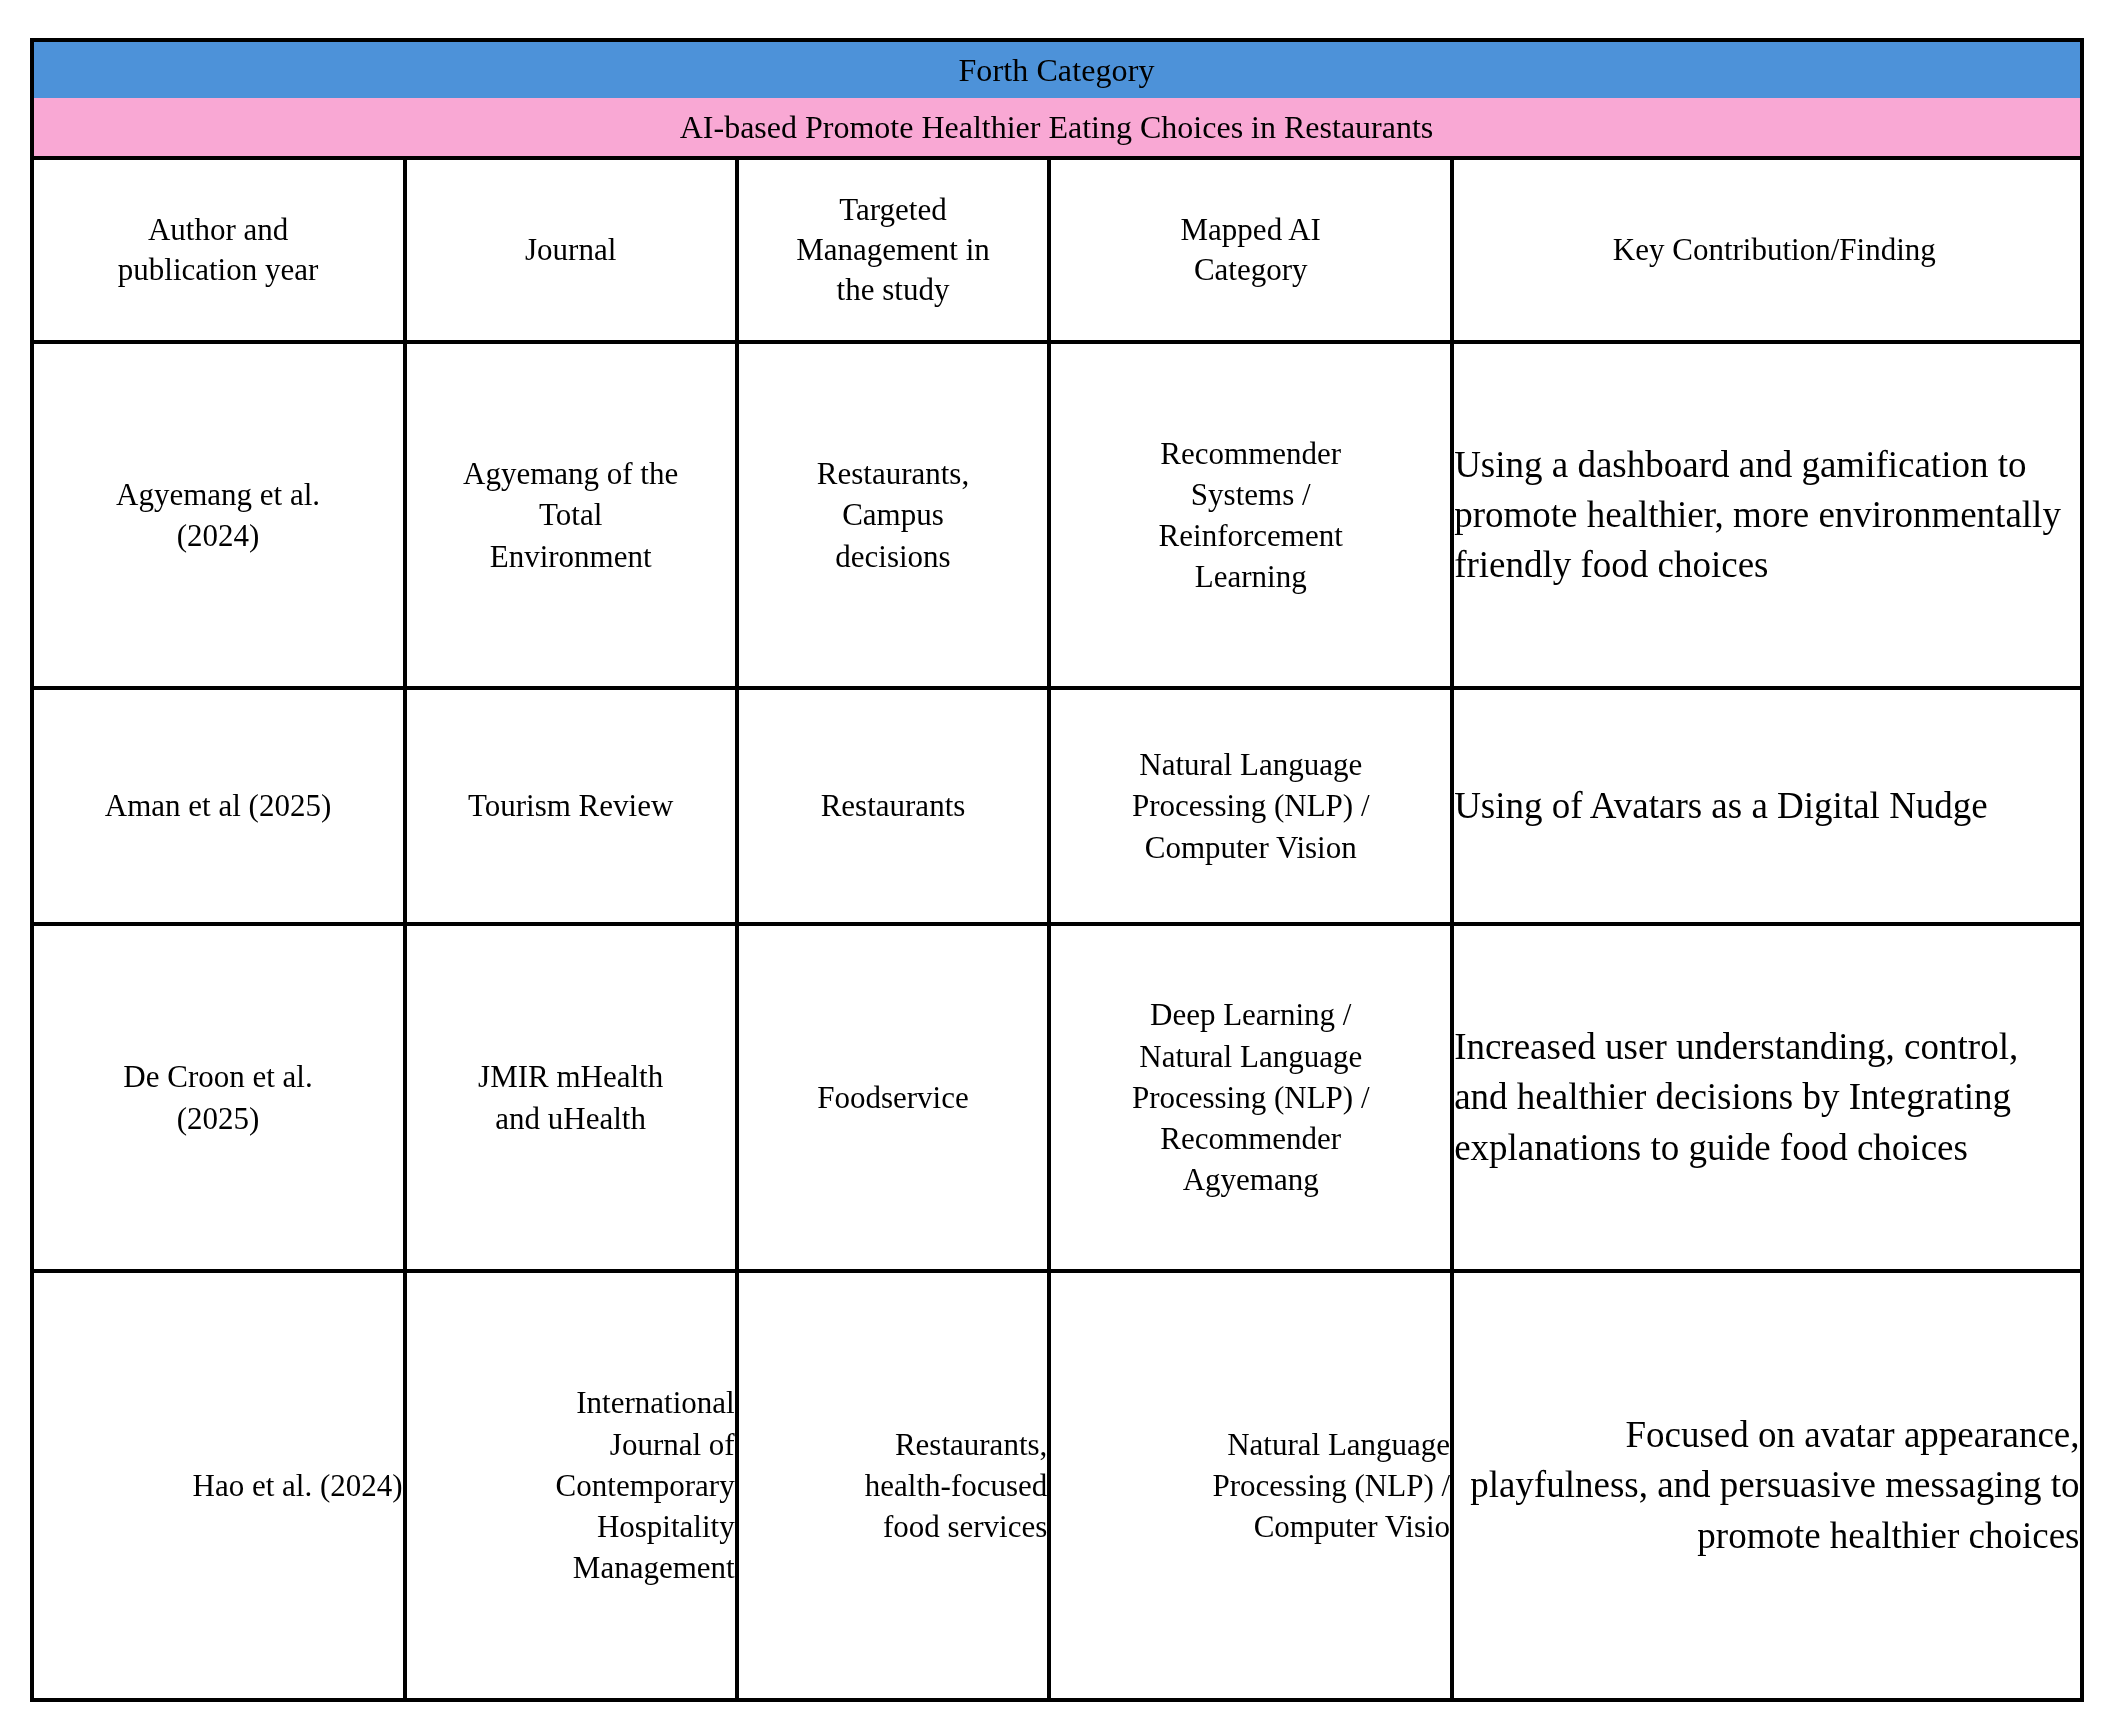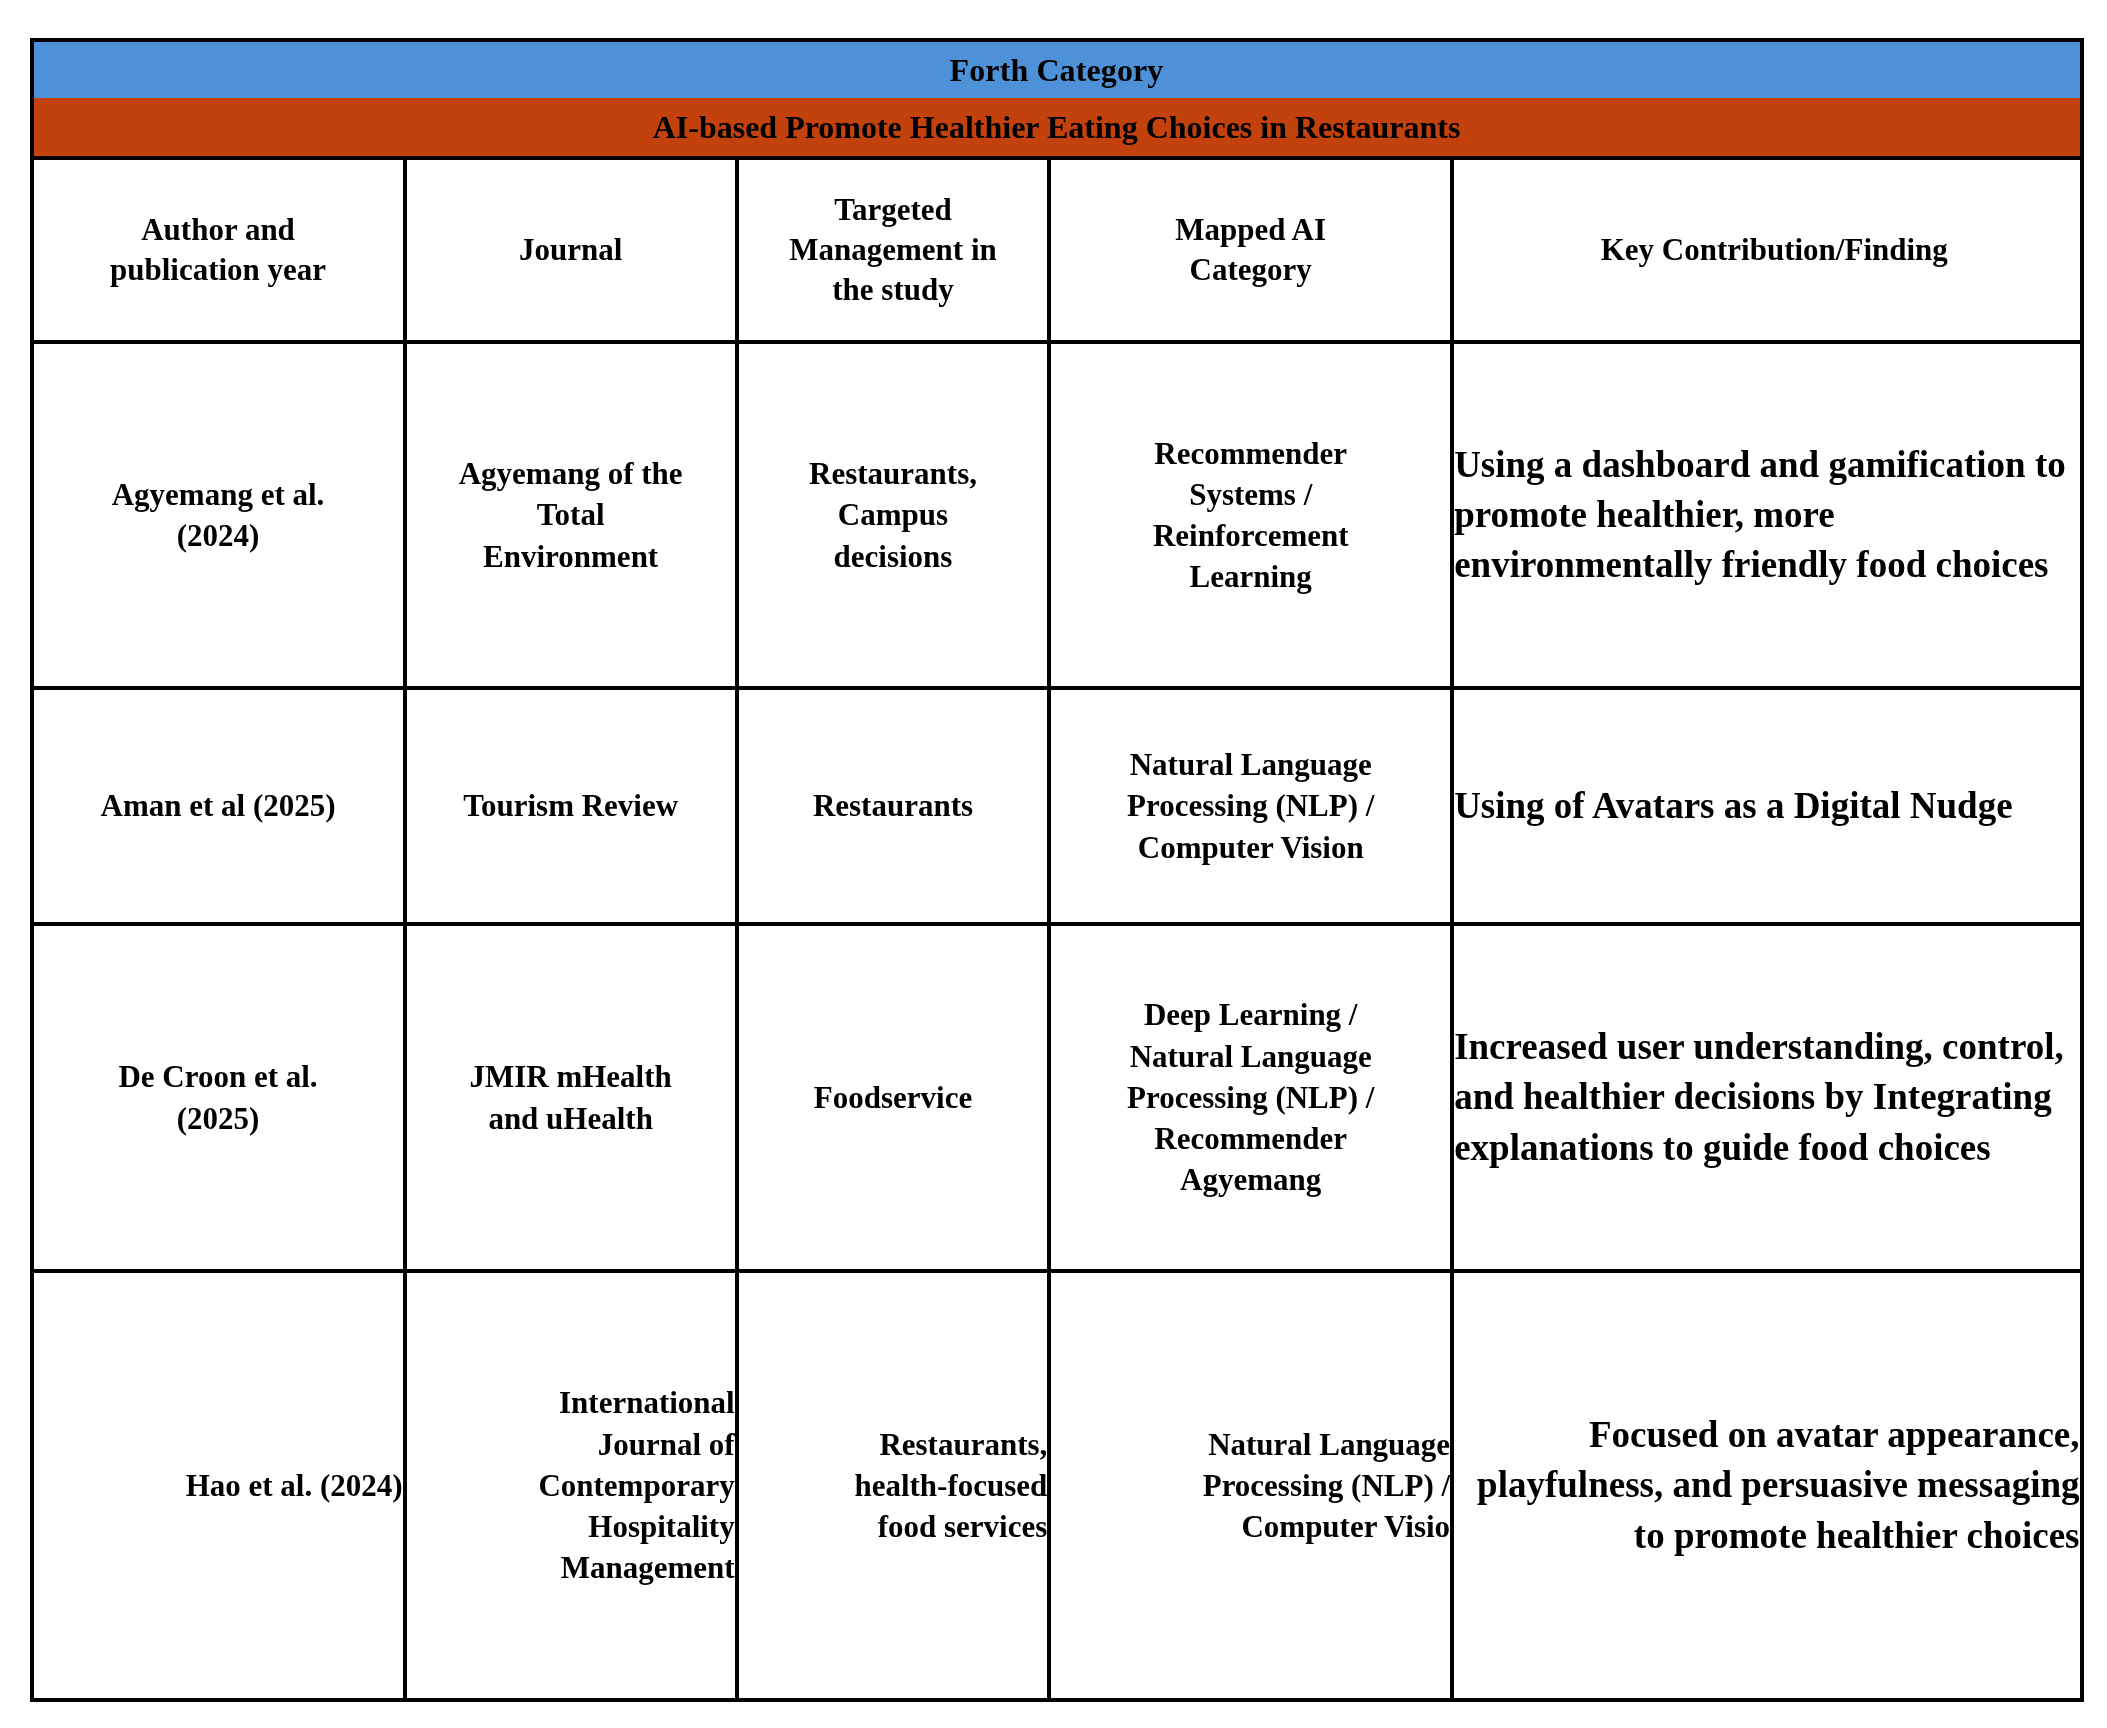--- a/index.html
+++ b/index.html
@@ -28,21 +28,21 @@
     width: 100%;
     border-collapse: collapse;
     table-layout: fixed;
   }
 
   table.review-table td,
   table.review-table th {
     border: 4.1px solid #000000;
     padding: 0;
     vertical-align: middle;
-    font-weight: bold;
+    font-weight: normal;
   }
 
   
   .banner-category {
     background: #4D92D9;
     text-align: center;
     font-weight: bold;
     font-size: 32px;
     line-height: 1.0;
     height: 56px;
@@ -111,21 +111,21 @@
         <col class="c2">
         <col class="c3">
         <col class="c4">
         <col class="c5">
     </colgroup>
     <tbody>
       <tr>
         <td class="banner-category" colspan="5" style="background: rgb(77, 146, 217);">Forth Category</td>
       </tr>
       <tr>
-        <td class="banner-subtitle" colspan="5" style="background: #c2410c;">AI-based Promote Healthier Eating Choices in Restaurants</td>
+        <td class="banner-subtitle" colspan="5" style="background: #f9a8d4;">AI-based Promote Healthier Eating Choices in Restaurants</td>
       </tr>
 
       <tr>
         <td class="col-header">
           <div>Author and</div>
           <div>publication year</div>
         </td>
         <td class="col-header">
           <div>Journal</div>
         </td>

